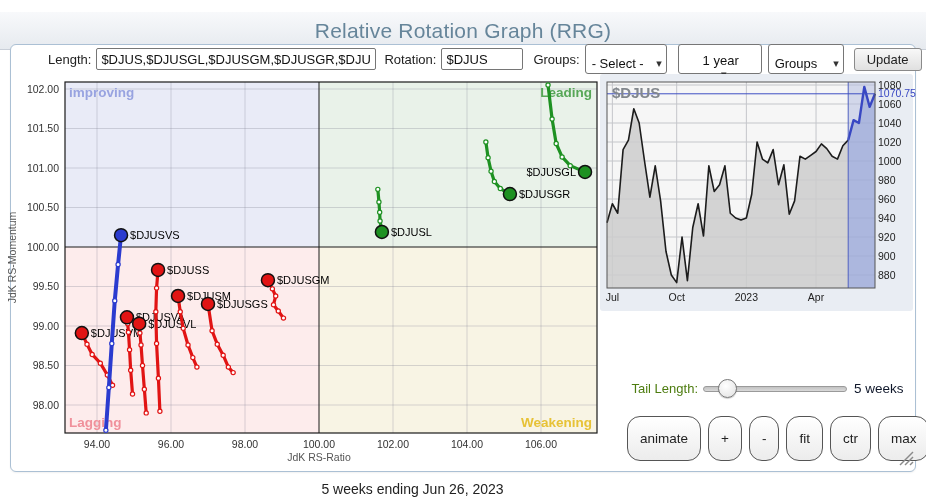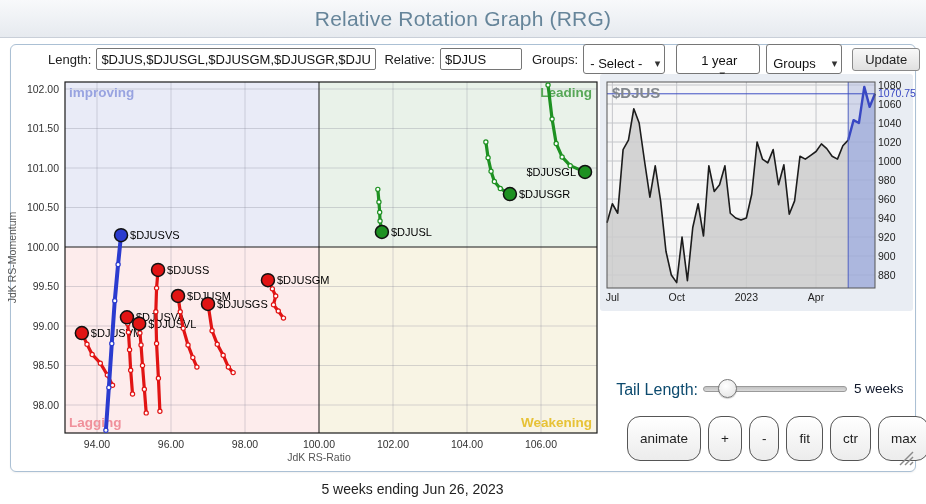--- a/index.html
+++ b/index.html
@@ -1,30 +1,30 @@
 <!DOCTYPE html>
 <html><head>
 <meta charset="utf-8">
 <style>
   html,body{margin:0;padding:0;background:#fff;}
   .page{position:relative;width:926px;height:504px;background:#fff;font-family:"Liberation Sans",sans-serif;overflow:hidden;}
-  .hdr{position:absolute;left:0;top:0;width:926px;height:37px;background:linear-gradient(#f8f9fb,#e6eaef);border-bottom:1px solid #c9cfd8;display:flex;align-items:center;justify-content:center;}
+  .hdr{position:absolute;left:0;top:12px;width:926px;height:37px;background:linear-gradient(#f8f9fb,#e6eaef);border-bottom:1px solid #c9cfd8;display:flex;align-items:center;justify-content:center;}
   .hdr .title{font-size:21px;color:#66859a;letter-spacing:.2px;}
   .panel{position:absolute;left:10px;top:44px;width:904px;height:426px;background:#fff;border:1px solid #abc0d4;border-radius:6px;box-shadow:0 1px 2px rgba(0,0,0,.06);}
   .toolbar{position:absolute;left:48px;top:47px;height:24px;display:flex;align-items:center;font-size:13px;color:#222;}
   .toolbar label{margin-right:5px;}
   .tb-input{height:18px;border:1px solid #767676;border-radius:2px;font-size:13px;padding:1px 4px;color:#111;font-family:"Liberation Sans",sans-serif;}
   .sym{width:270px;}
   .bench{width:72px;}
   .sel{display:inline-flex;align-items:center;justify-content:space-between;height:20px;border:1px solid #767676;border-radius:3px;background:#fff;padding:8px 4px 0 6px;font-size:13px;color:#111;cursor:default;}
   .chev{font-size:11px;color:#333;margin-left:6px;}
   .update{height:23px;border:1px solid #8a8a8a;border-radius:3px;background:linear-gradient(#f8f8f8,#e0e0e0);font-size:13px;color:#222;padding:0 12px;font-family:"Liberation Sans",sans-serif;}
   .ml8{margin-left:8px;}.ml6{margin-left:6px;}.ml10{margin-left:10px;}.ml11{margin-left:11px;flex-direction:column;}
   svg{position:absolute;}
-  .slider-label{position:absolute;left:616px;top:381px;width:82px;text-align:right;font-size:16px;color:#0c4a6e;}
+  .slider-label{position:absolute;left:616px;top:381px;width:82px;text-align:right;font-size:13px;color:#4d7c0f;}
   .slider-track{position:absolute;left:703px;top:386px;width:142px;height:4px;background:linear-gradient(#c2c2c2,#d9d9d9);border:1px solid #9a9a9a;border-radius:3px;}
   .slider-thumb{position:absolute;left:718px;top:379px;width:17px;height:17px;border-radius:50%;background:radial-gradient(circle at 40% 35%,#fff,#e0e0e0);border:1px solid #777;box-shadow:0 1px 1px rgba(0,0,0,.2);}
   .slider-value{position:absolute;left:854px;top:381px;font-size:13.5px;color:#0f172a;}
   .btn-row{position:absolute;left:627px;top:416px;display:flex;gap:7px;}
   .ctl-btn{border:1px solid #555;border-radius:13px;background:linear-gradient(#fff,#ececec);padding:14px 12px;font-size:13.5px;color:#222;font-family:"Liberation Sans",sans-serif;}
   .footer{position:absolute;left:0;top:481px;width:825px;text-align:center;font-size:14px;color:#222;}
   .resize{position:absolute;left:897px;top:449px;}
 </style>
 </head>
 <body>
@@ -33,21 +33,21 @@
 
   <div class="hdr">
     <div class="title">Relative Rotation Graph (RRG)</div>
   </div>
 
   <div class="panel"></div>
 
   <div class="toolbar">
     <label>Length:</label>
     <input class="tb-input sym" value="$DJUS,$DJUSGL,$DJUSGM,$DJUSGR,$DJUSGS" style="">
-    <label class="ml8">Relative:</label>
+    <label class="ml8">Rotation:</label>
     <input class="tb-input bench" value="$DJUS" style="">
     <label class="ml10">Groups:</label>
     <div class="sel" style="width:70px">
       <span>- Select -</span>
       <span class="chev">▾</span>
     </div>
     <div class="sel ml11" style="width:72px">
       <span>1 year</span>
       <span class="chev">▾</span>
     </div>

